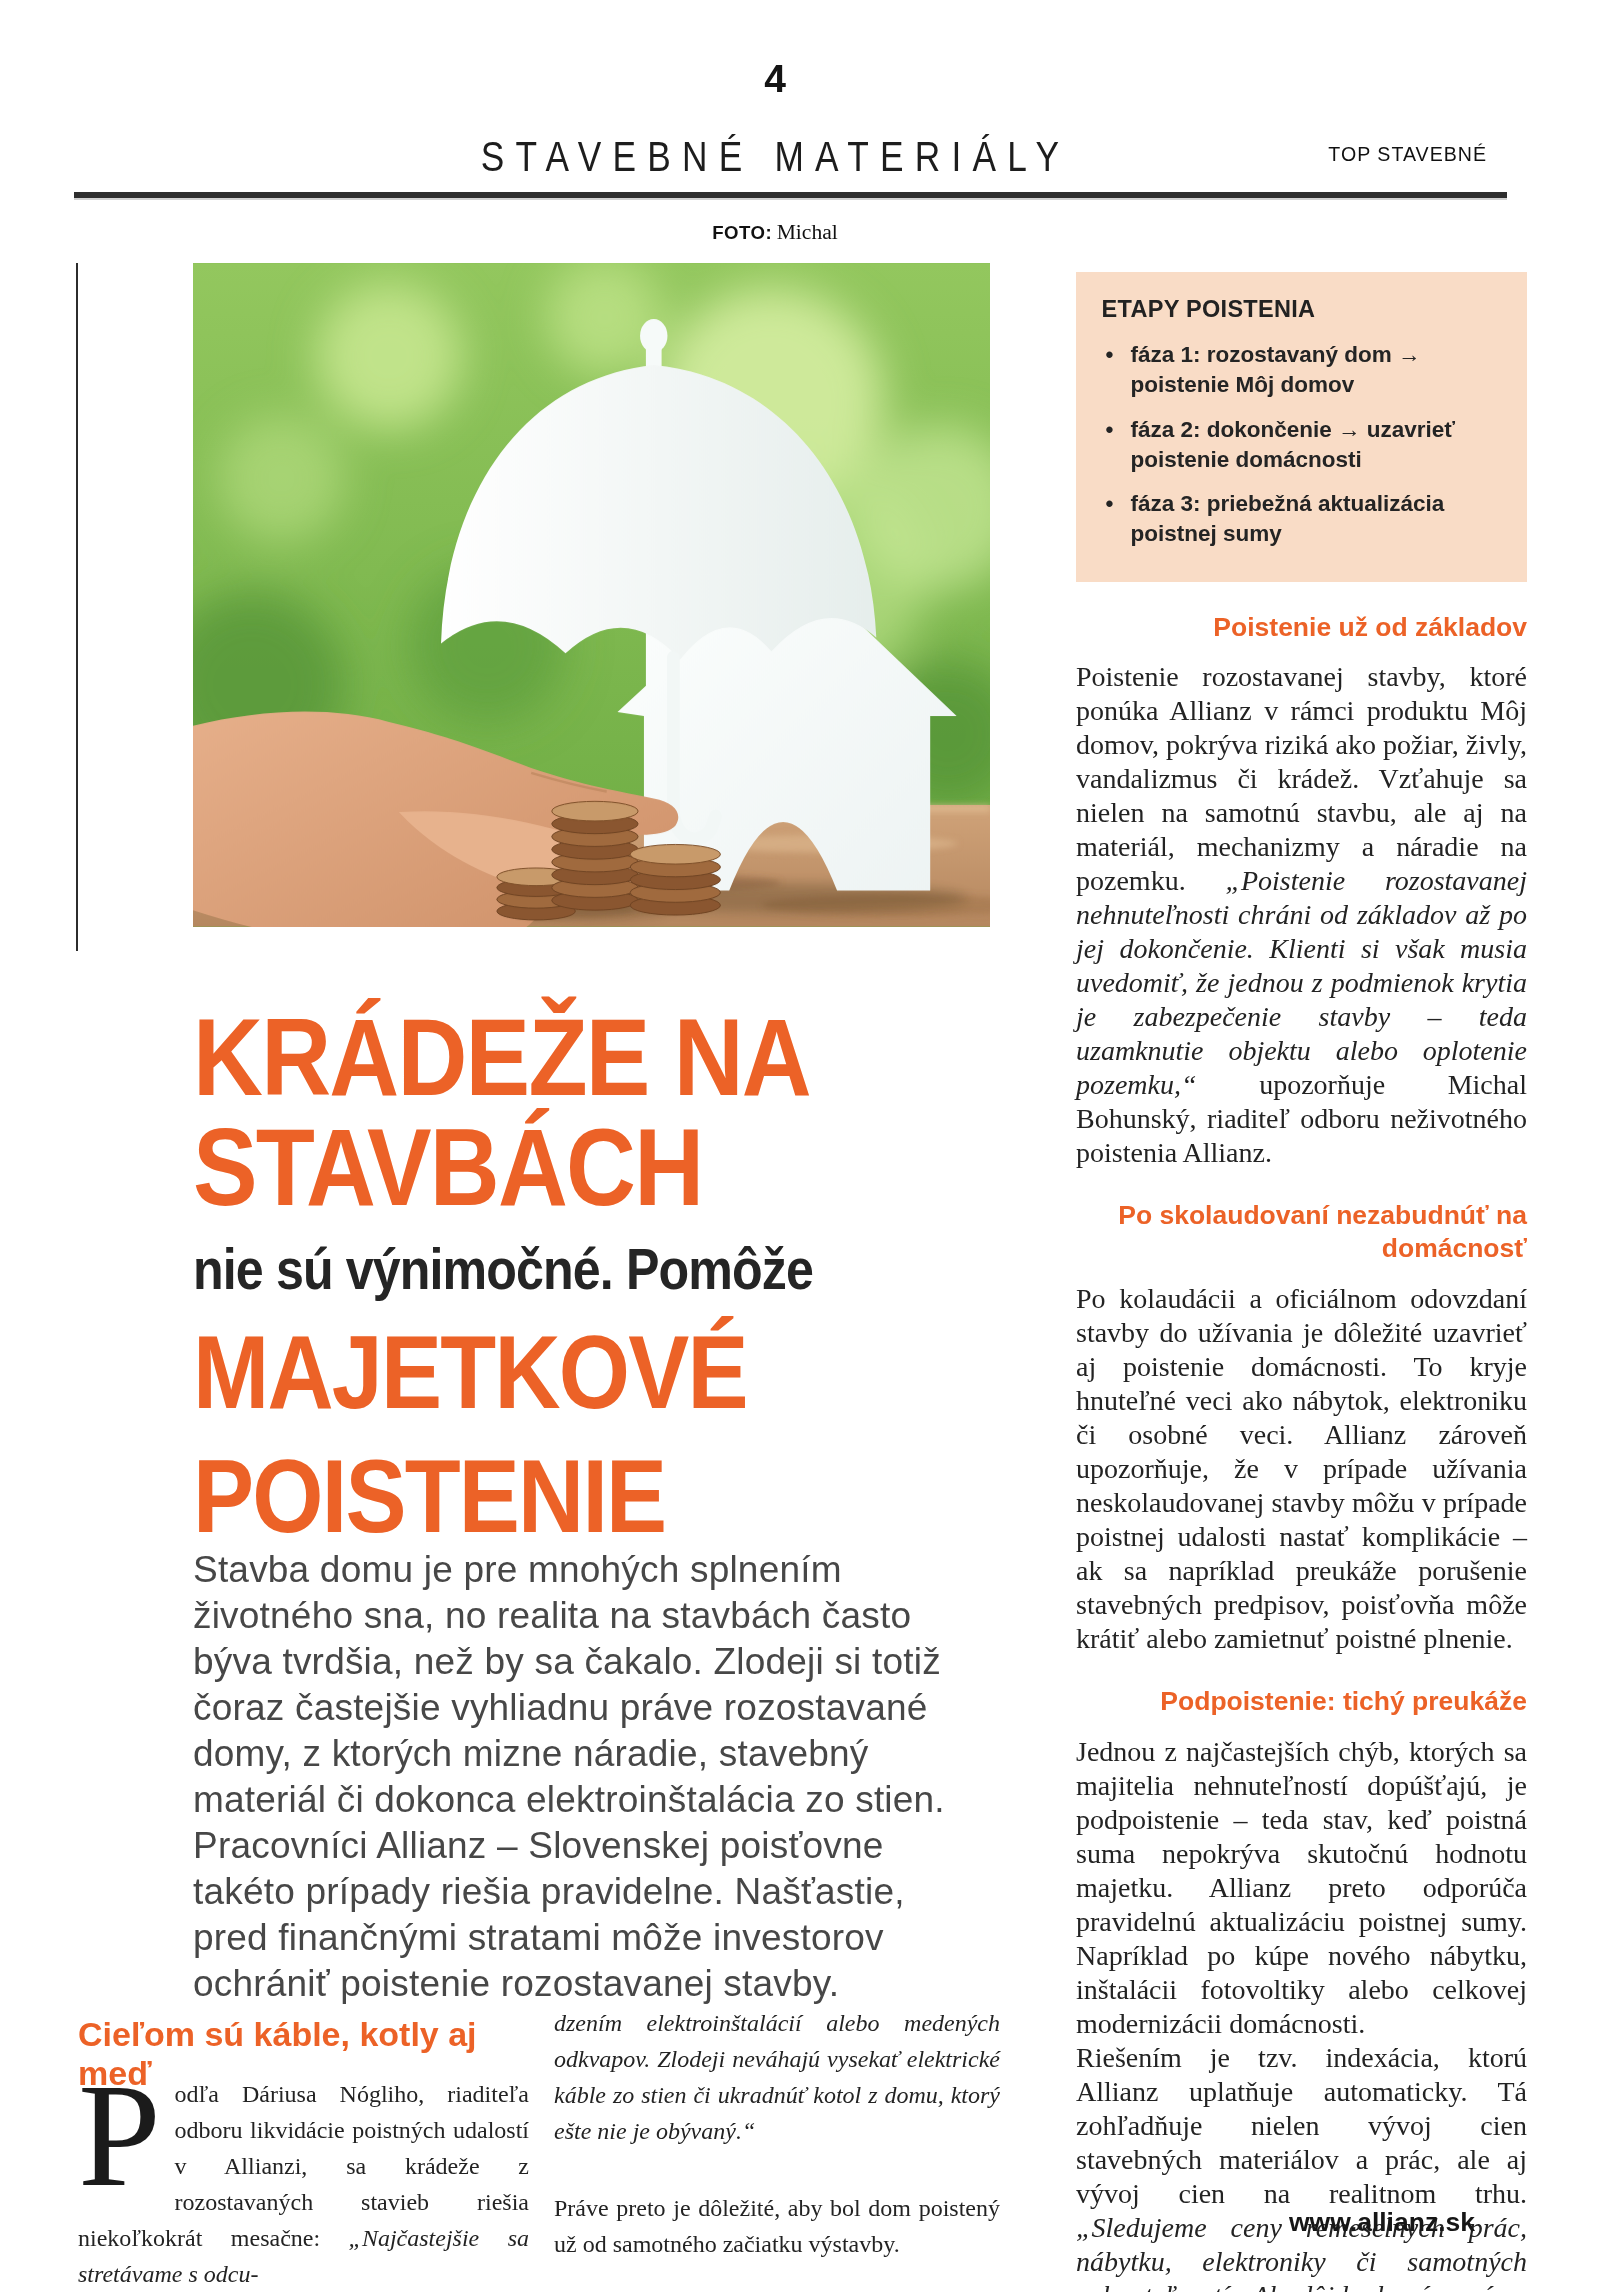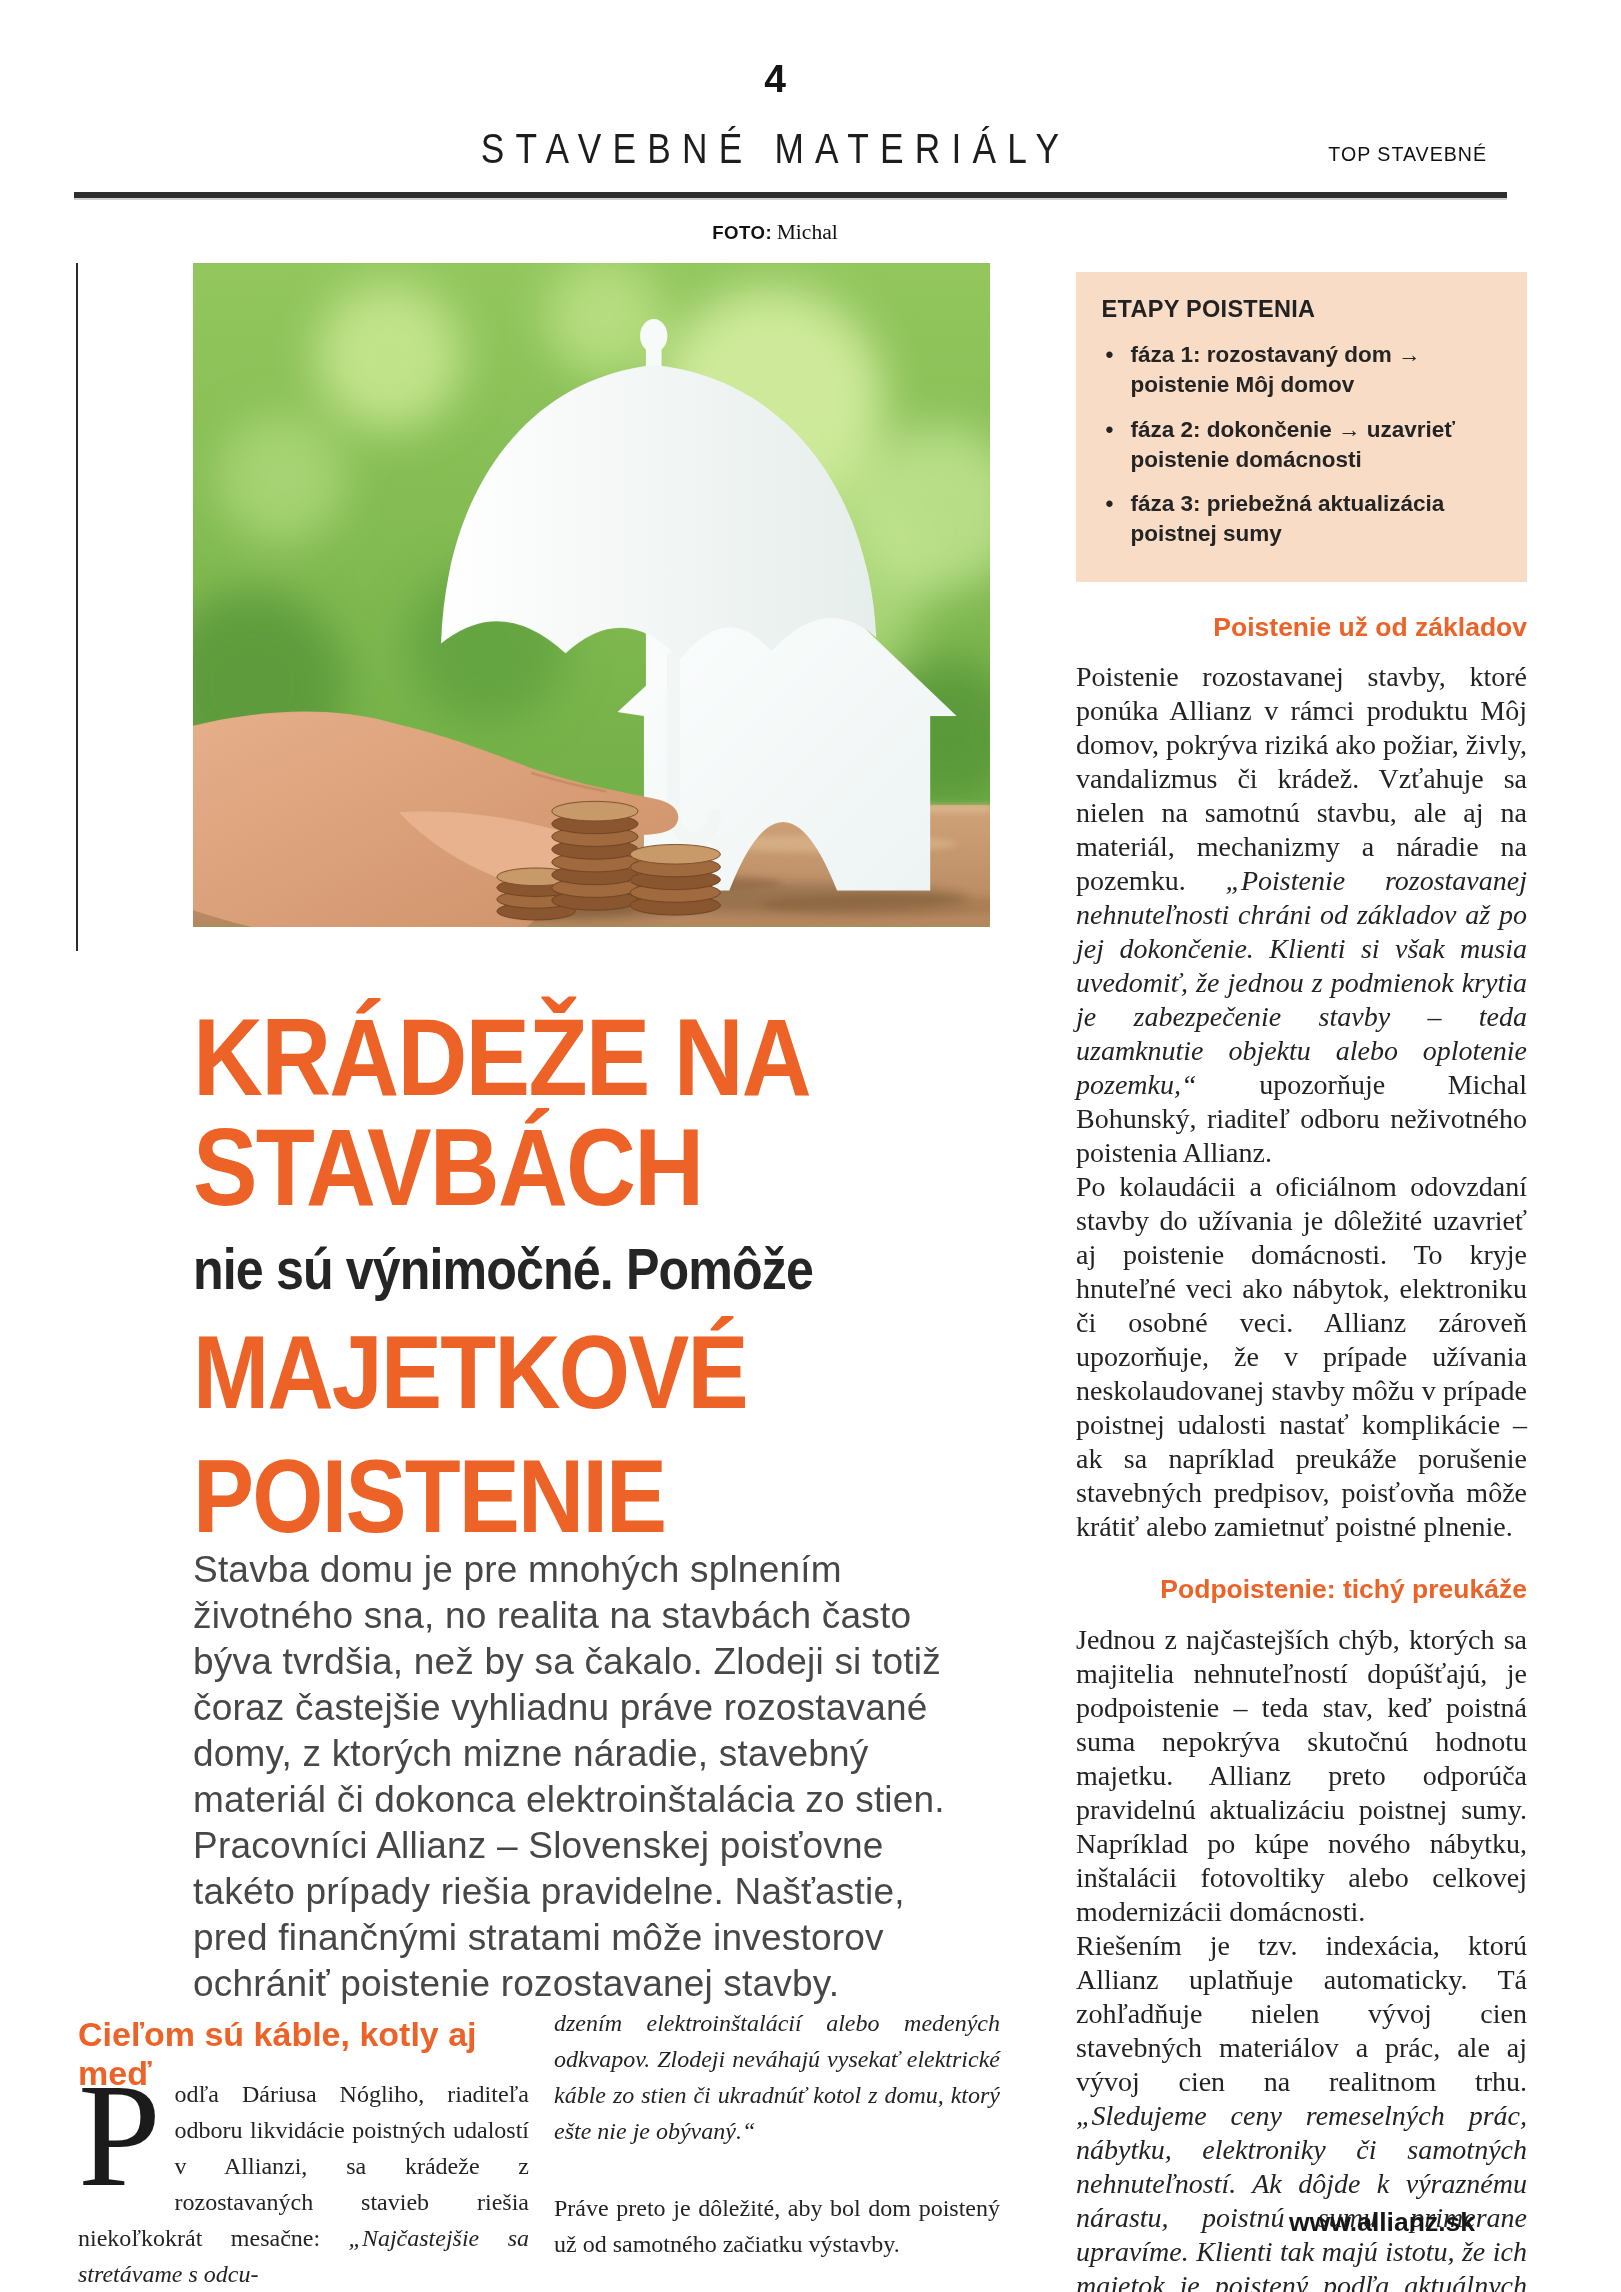--- a/index.html
+++ b/index.html
@@ -10,21 +10,21 @@
     --lead-text:#474747;
   }
   *{box-sizing:border-box;}
   html,body{margin:0;padding:0;}
   body{width:1621px;height:2293px;background:#ffffff;font-family:"Liberation Sans",sans-serif;}
   .page{position:relative;width:1621px;height:2293px;background:#ffffff;overflow:hidden;}
 
   
   .pagenum{position:absolute;left:74px;top:57px;width:1402px;text-align:center;
            font-size:39px;font-weight:bold;color:#141414;}
-  .masthead{position:absolute;left:74px;top:124px;width:1402px;text-align:center;color:#1d1d1d;}
+  .masthead{position:absolute;left:74px;top:132px;width:1402px;text-align:center;color:#1d1d1d;}
   .masthead .inner{display:inline-block;font-size:43px;letter-spacing:13.7px;transform:scaleX(0.82);transform-origin:center;white-space:nowrap;}
   .corner{position:absolute;top:143px;right:134px;font-size:19.6px;letter-spacing:1px;color:#111;}
   .hrule{position:absolute;left:74px;top:192px;width:1433px;height:5.9px;background:var(--rule);
          box-shadow:0 2px 0 rgba(0,0,0,0.18);}
   .credit{position:absolute;left:74px;top:220px;width:1402px;text-align:center;color:#111;}
   .credit-label{font-weight:bold;font-size:18.6px;letter-spacing:0.5px;}
   .credit-name{font-family:"Liberation Serif",serif;font-size:21.6px;}
 
   .vrule{position:absolute;left:76px;top:263px;width:2px;height:688px;background:#2c2c2c;}
 
@@ -259,20 +259,21 @@
       </div>
       <div class="bullet">
         <span class="dot">•</span>
         <span>fáza 3: priebežná aktualizácia poistnej sumy</span>
       </div>
     </div>
 
     <h2>Poistenie už od základov</h2>
     <p class="body serifp"><span>Poistenie rozostavanej stavby, ktoré ponúka Allianz v rámci produktu Môj domov, pokrýva riziká ako požiar, živly, vandalizmus či krádež. Vzťahuje sa nielen na samotnú stavbu, ale aj na materiál, mechanizmy a náradie na pozemku. </span><i>„Poistenie rozostavanej nehnuteľnosti chráni od základov až po jej dokončenie. Klienti si však musia uvedomiť, že jednou z podmienok krytia je zabezpečenie stavby – teda uzamknutie objektu alebo oplotenie pozemku,“</i><span> upozorňuje Michal Bohunský, riaditeľ odboru neživotného poistenia Allianz.</span></p>
 
+    <h2>Po skolaudovaní nezabudnúť na domácnosť</h2>
     <p class="body serifp">Po kolaudácii a oficiálnom odovzdaní stavby do užívania je dôležité uzavrieť aj poistenie domácnosti. To kryje hnuteľné veci ako nábytok, elektroniku či osobné veci. Allianz zároveň upozorňuje, že v prípade užívania neskolaudovanej stavby môžu v prípade poistnej udalosti nastať komplikácie – ak sa napríklad preukáže porušenie stavebných predpisov, poisťovňa môže krátiť alebo zamietnuť poistné plnenie.</p>
 
     <h2>Podpoistenie: tichý preukáže</h2>
     <p class="body serifp">Jednou z najčastejších chýb, ktorých sa majitelia nehnuteľností dopúšťajú, je podpoistenie – teda stav, keď poistná suma nepokrýva skutočnú hodnotu majetku. Allianz preto odporúča pravidelnú aktualizáciu poistnej sumy. Napríklad po kúpe nového nábytku, inštalácii fotovoltiky alebo celkovej modernizácii domácnosti.</p>
     <p class="body serifp"><span>Riešením je tzv. indexácia, ktorú Allianz uplatňuje automaticky. Tá zohľadňuje nielen vývoj cien stavebných materiálov a prác, ale aj vývoj cien na realitnom trhu. </span><i>„Sledujeme ceny remeselných prác, nábytku, elektroniky či samotných nehnuteľností. Ak dôjde k výraznému nárastu, poistnú sumu primerane upravíme. Klienti tak majú istotu, že ich majetok je poistený podľa aktuálnych trhových cien,“</i><span> hovorí Bohunský.</span></p>
   </div>
 
   <a class="website" href="#">www.allianz.sk</a>
 
 </div>

